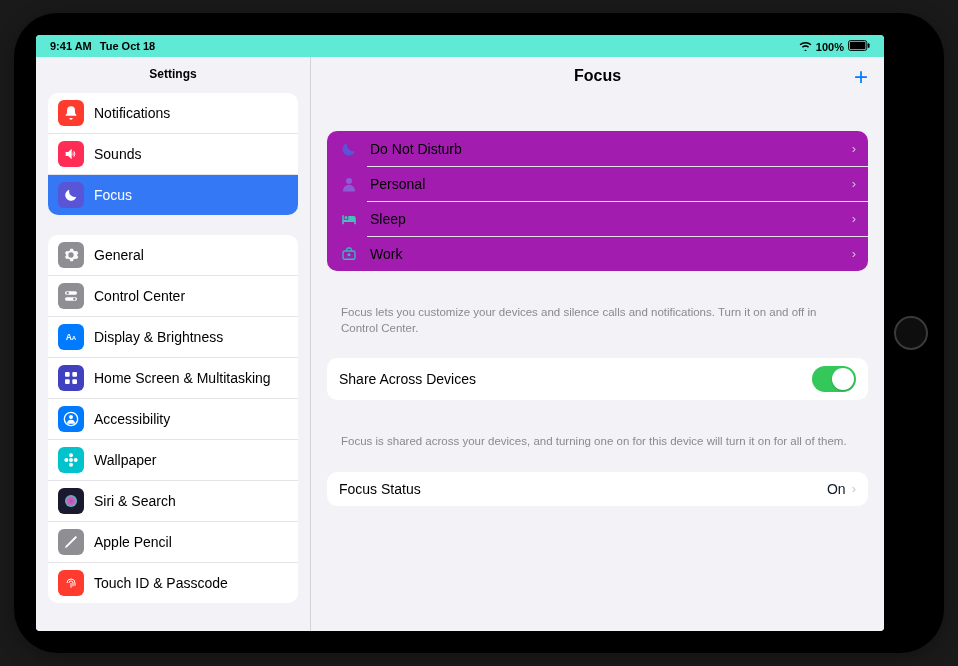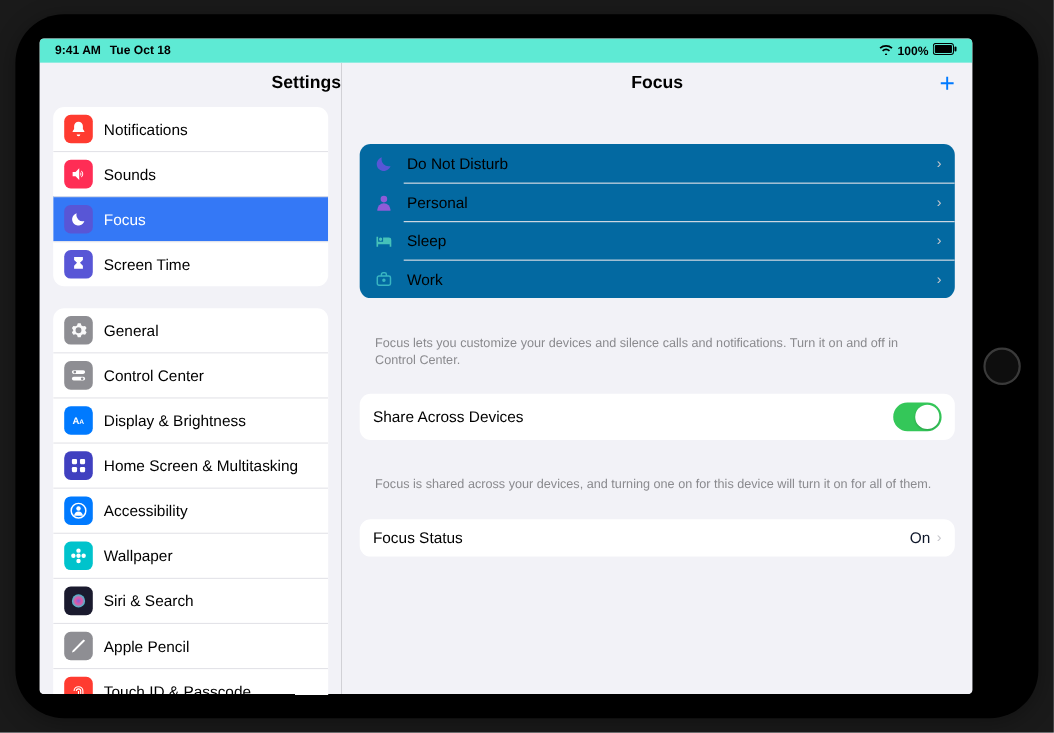--- a/index.html
+++ b/index.html
@@ -62,22 +62,22 @@
     overflow: hidden;
   }
   .sidebar {
     width: 275px;
     border-right: 1px solid #d1d1d6;
     background: #f2f2f7;
     display: flex;
     flex-direction: column;
   }
   .sidebar-title {
-    text-align: right;
-    font-size: 16px;
+    text-align: center;
+    font-size: 12px;
     font-weight: 600;
     padding: 10px 0 12px;
   }
   .sidebar-scroll {
     flex: 1;
     overflow-y: auto;
     padding: 0 12px;
   }
   .group {
     background: #fff;
@@ -134,21 +134,21 @@
     top: 6px;
     color: #007aff;
     font-size: 24px;
     font-weight: 400;
     cursor: pointer;
   }
   .detail-body {
     padding: 34px 16px 0;
   }
   .card {
-    background: #0369a1;
+    background: #a21caf;
     border-radius: 10px;
     overflow: hidden;
   }
   .focus-row {
     display: flex;
     align-items: center;
     padding: 8.5px 12px;
     gap: 11px;
     font-size: 14px;
     cursor: pointer;
@@ -266,28 +266,20 @@
                 <div class="row-label">Sounds</div>
               </div>
               <div class="row selected">
                 <div class="icon-box" style="background: rgb(88, 86, 214);">
                   <svg viewBox="0 0 24 24" fill="#fff">
                     <path d="M20 14.5A8.5 8.5 0 019.5 4 8.5 8.5 0 1020 14.5z"></path>
                   </svg>
                 </div>
                 <div class="row-label">Focus</div>
               </div>
-              <div class="row">
-                <div class="icon-box" style="background: rgb(88, 86, 214);">
-                  <svg viewBox="0 0 24 24" fill="#fff">
-                    <path d="M6 2h12v4l-4 4 4 4v4H6v-4l4-4-4-4V2z"></path>
-                  </svg>
-                </div>
-                <div class="row-label">Screen Time</div>
-              </div>
             </div>
           <div class="group" id="g2">
               <div class="row">
                 <div class="icon-box" style="background: rgb(142, 142, 147);">
                   <svg viewBox="0 0 24 24" fill="#fff">
                     <path d="M12 8a4 4 0 100 8 4 4 0 000-8zm9 4l2 3-2 3-3-.5-2 1-1 3h-4l-1-3-2-1-3 .5-2-3 2-3-2-3 2-3 3 .5 2-1 1-3h4l1 3 2 1 3-.5 2 3z" opacity=".95"></path>
                   </svg>
                 </div>
                 <div class="row-label">General</div>
               </div>

